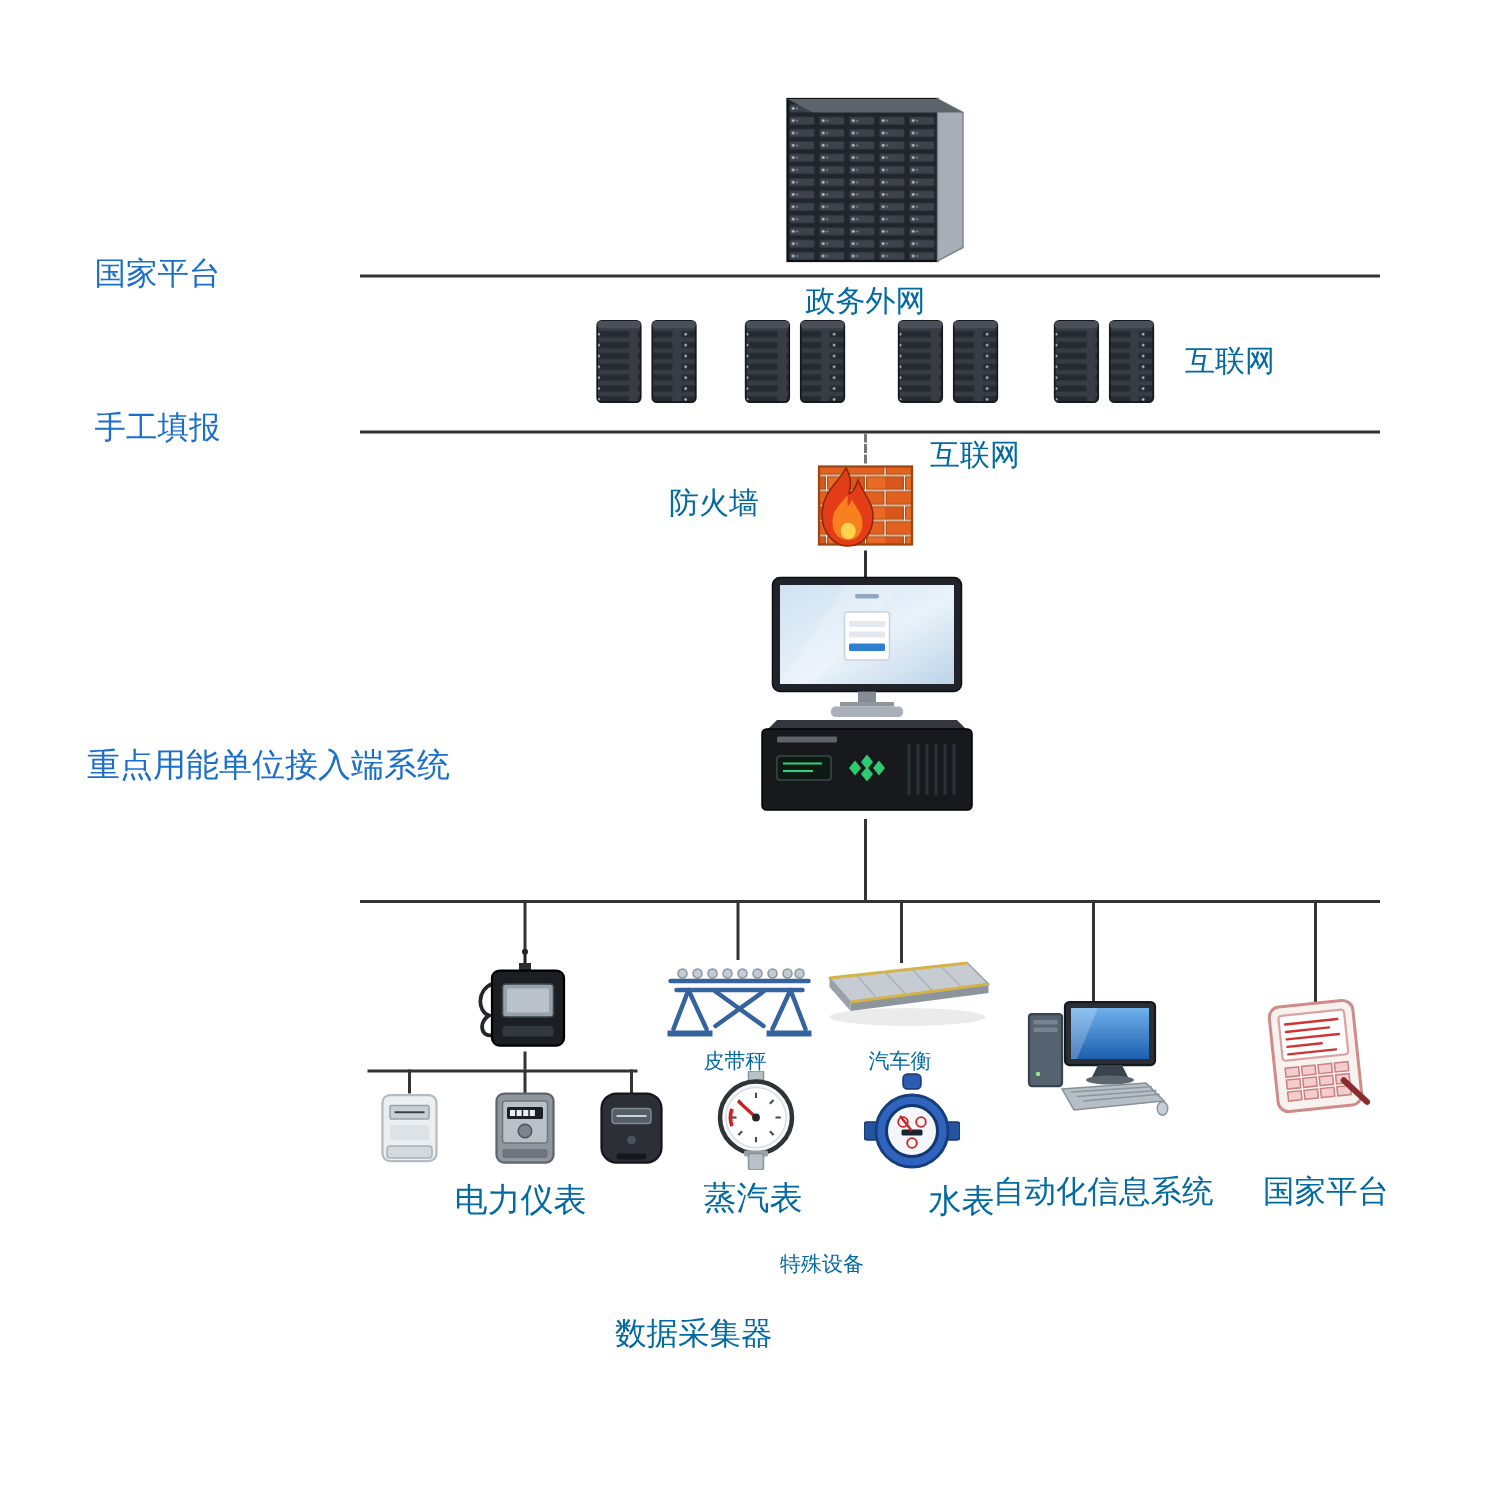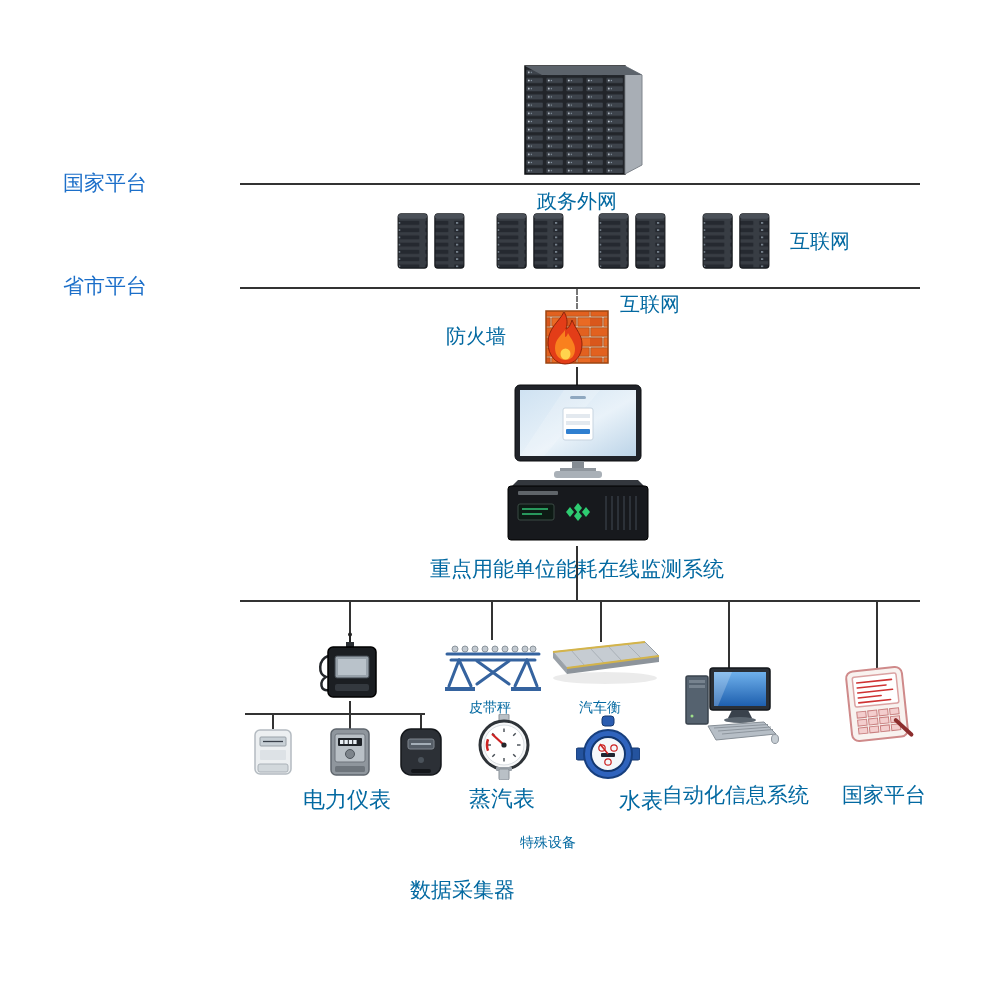--- a/index.html
+++ b/index.html
@@ -75,21 +75,21 @@
     </svg>
   <svg class="icon" style="left:594px;top:212px;width:76px;height:58px" viewBox="0 0 78 60">
       <use href="#towerPair"></use>
     </svg>
   <svg class="icon" style="left:698px;top:212px;width:76px;height:58px" viewBox="0 0 78 60">
       <use href="#towerPair"></use>
     </svg>
   <div class="lbl f20" style="left:790px;top:229px">互联网</div>
 
   <div class="hline" style="left:240px;top:287px;width:680px"></div>
-  <div class="lbl blue f21" style="left:63px;top:273px">省市平台</div>
+  <div class="lbl blue f21" style="left:63px;top:273px">手工填报</div>
   <div class="lbl f20" style="left:620px;top:292px">互联网</div>
 
   <div class="dline" style="left:576px;top:289px;height:20px"></div>
   <svg class="icon" style="left:538px;top:307px;width:76px;height:62px" viewBox="0 0 76 62">
     <rect x="8" y="4" width="62" height="52" fill="url(#brickPat)" stroke="#9c4612" stroke-width="1.5"></rect>
     <g transform="translate(0,3)">
       <path d="M26 2 C21 12 10 18 10 33 C10 45 18 54 27 54 C37 54 44 46 44 34 C44 25 38 20 34 10 C32 17 29 19 28 19 C30 12 29 7 26 2 Z" fill="#e33d18" stroke="#8f2408" stroke-width="1"></path>
       <path d="M27 20 C23 26 17 29 17 38 C17 46 22 50 27.5 50 C33 50 37 46 37 39 C37 33 33 29 30 23 C29 26 28 27 27 27 Z" fill="#f9801e"></path>
       <ellipse cx="27.5" cy="44" rx="5" ry="5.5" fill="#ffd34d"></ellipse>
     </g>
@@ -126,21 +126,21 @@
     <g stroke="#2c3138" stroke-width="2">
       <line x1="102" y1="18" x2="102" y2="52"></line>
         <line x1="108" y1="18" x2="108" y2="52"></line>
       <line x1="114" y1="18" x2="114" y2="52"></line>
         <line x1="120" y1="18" x2="120" y2="52"></line>
       <line x1="126" y1="18" x2="126" y2="52"></line>
         <line x1="132" y1="18" x2="132" y2="52"></line>
     </g>
   </svg>
 
-  <div class="lbl f21" style="left:430px;top:556px">重点用能单位能耗在线监测系统</div>
+  <div class="lbl blue f22" style="left:58px;top:497px">重点用能单位接入端系统</div>
 
   <div class="vline" style="left:576px;top:546px;height:54px"></div>
   <div class="hline" style="left:240px;top:600px;width:680px"></div>
 
   <div class="vline" style="left:349px;top:600px;height:34px"></div>
   <div class="vline" style="left:491px;top:600px;height:40px"></div>
   <div class="vline" style="left:600px;top:600px;height:42px"></div>
   <div class="vline" style="left:728px;top:600px;height:68px"></div>
   <div class="vline" style="left:876px;top:600px;height:68px"></div>
 

